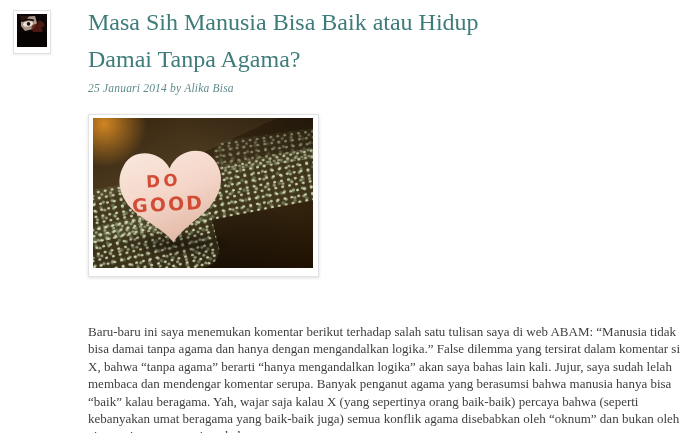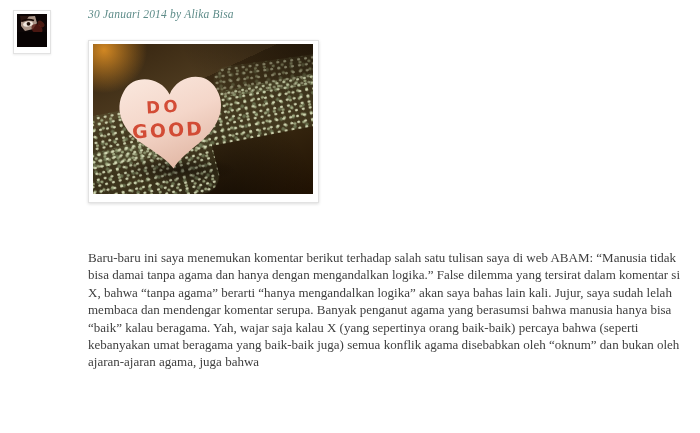--- a/index.html
+++ b/index.html
@@ -124,22 +124,23 @@
     <circle cx="11.5" cy="9.8" r="1.9" fill="#201008"></circle>
     <path d="M5 7 Q11 4.5 17 6.5" stroke="#170905" stroke-width="1.6" fill="none"></path>
     <ellipse cx="20" cy="15" rx="6" ry="4.5" fill="#5a1c14" opacity="0.8" transform="rotate(35 20 15)"></ellipse>
     <ellipse cx="24" cy="10" rx="4" ry="2.5" fill="#7a2a1c" opacity="0.55" transform="rotate(40 24 10)"></ellipse>
     <rect x="0" y="18" width="30" height="15" fill="#080303"></rect>
   </svg>
 </div>
 
 <div class="content">
 
+  <h1 class="post-title">Masa Sih Manusia Bisa Baik atau Hidup Damai Tanpa Agama?</h1>
 
-  <p class="post-meta"><span class="meta-link">30 Januari 2014</span><span> by </span><span class="meta-link">Alika Bisa</span></p>
+  <p class="post-meta"><span class="meta-link">25 Januari 2014</span><span> by </span><span class="meta-link">Alika Bisa</span></p>
 
   <figure class="photo-frame">
     <div class="photo-canvas">
       <div class="speckle-band band-main"></div>
       <div class="speckle-band band-bottom"></div>
       <div class="speckle-band band-top"></div>
       <div class="heart-shadow"></div>
       <svg class="candy-heart" viewBox="0 0 100 92">
         <defs>
           <linearGradient id="heartFill" x1="0" y1="0" x2="0.4" y2="1">

